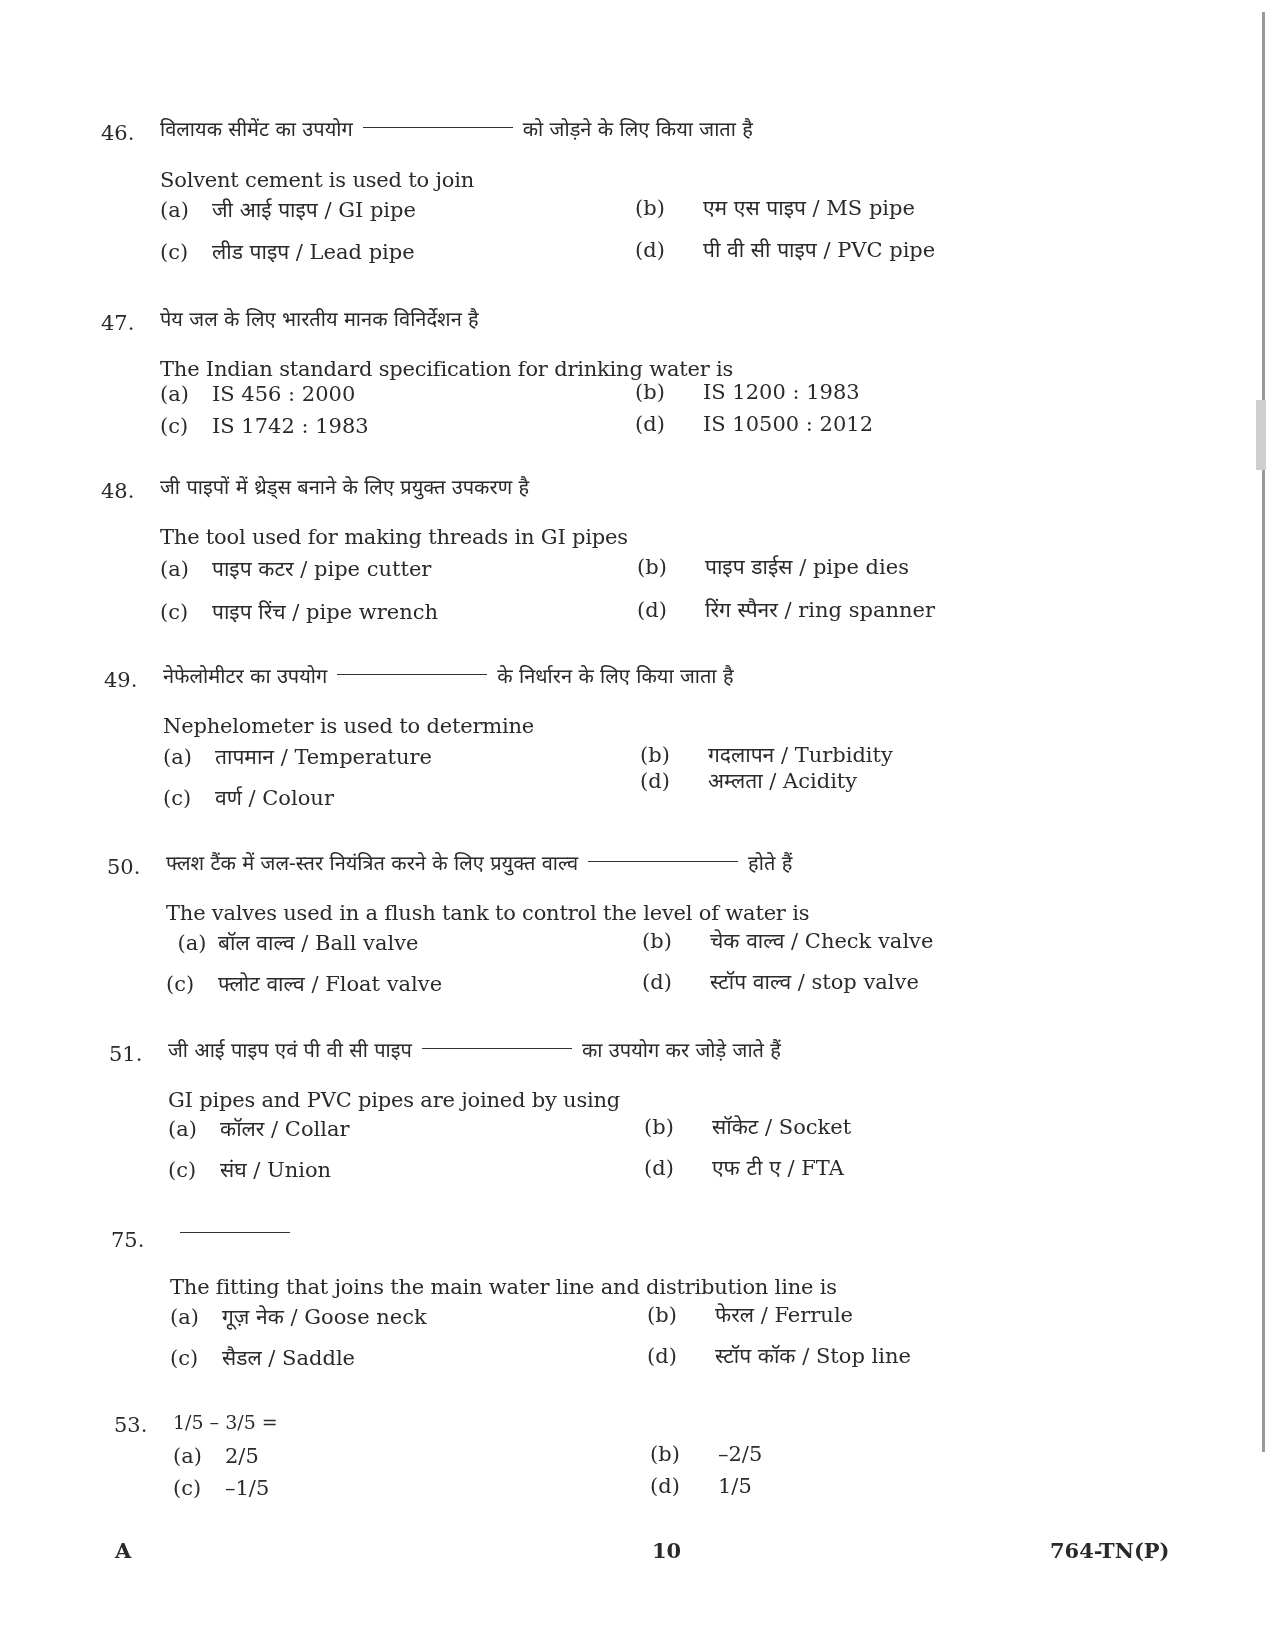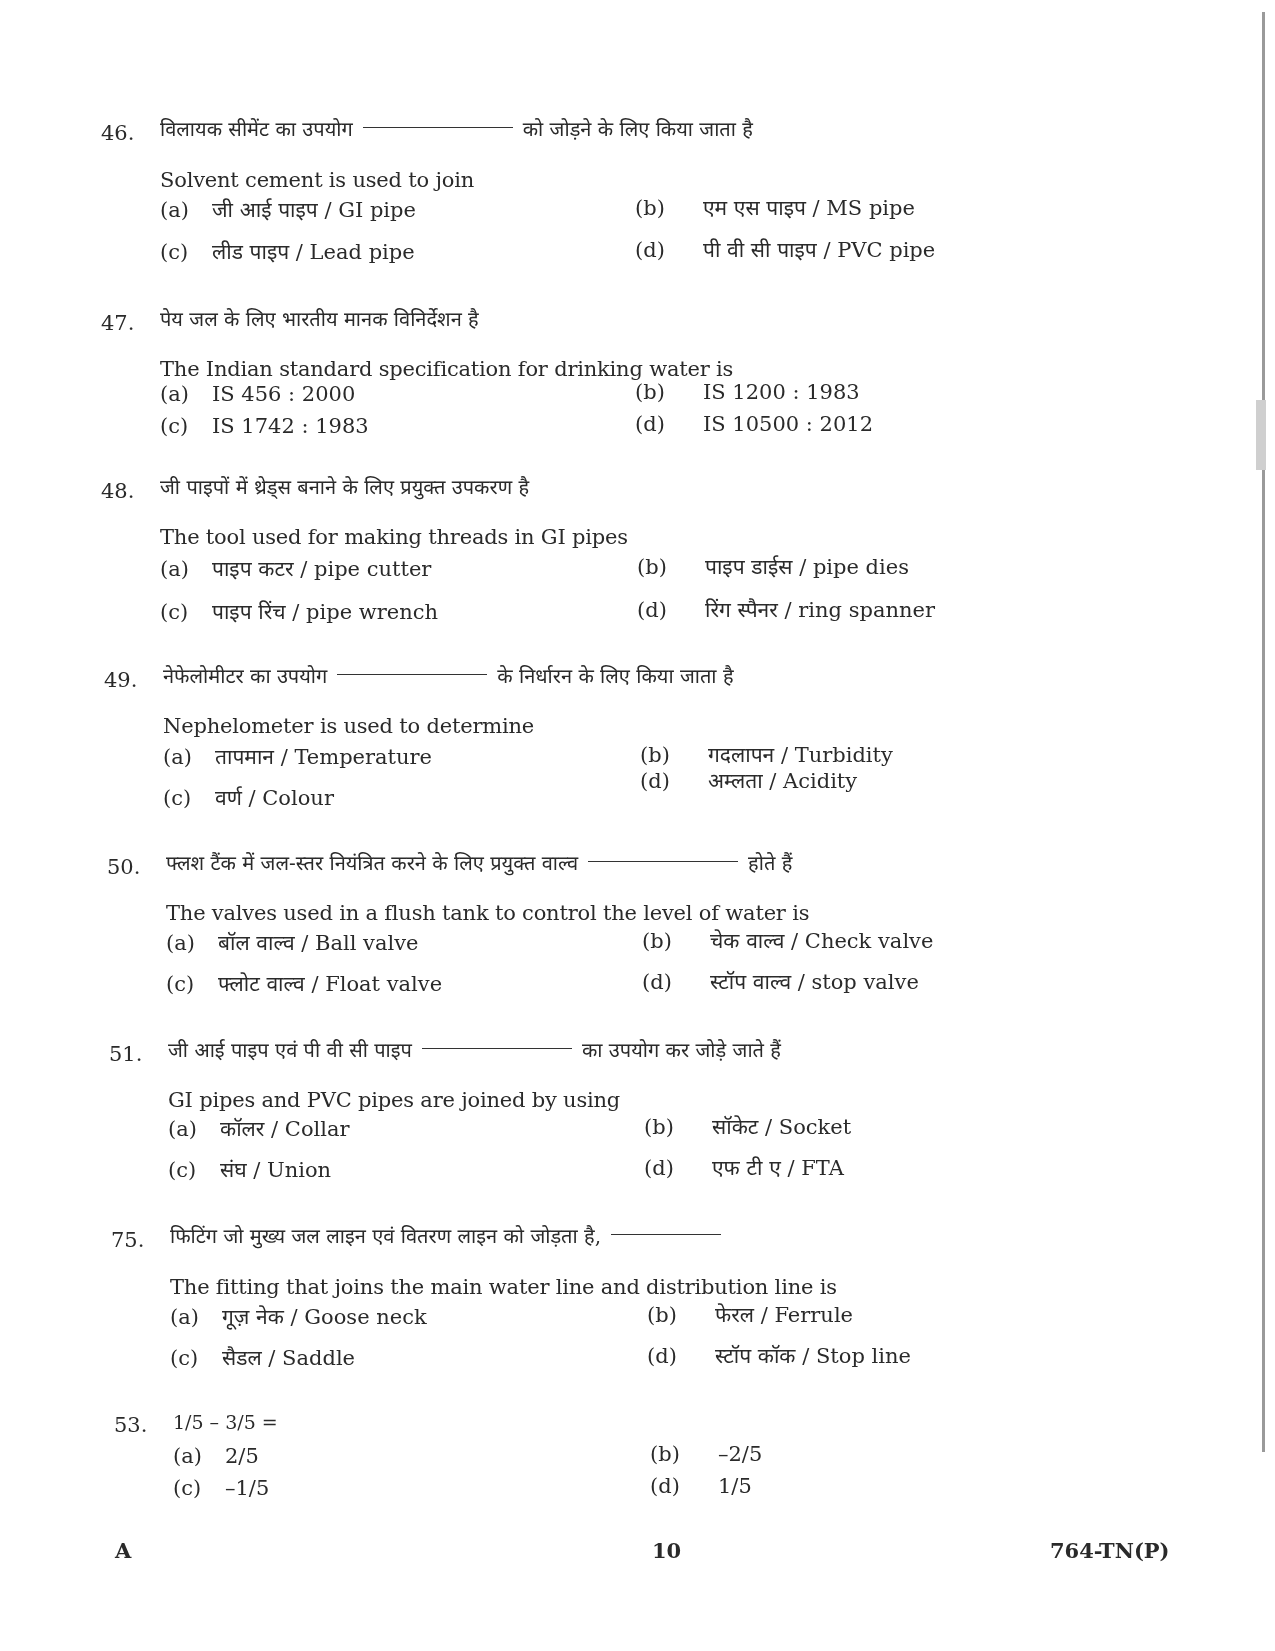--- a/index.html
+++ b/index.html
@@ -67,42 +67,42 @@
   <span class="opt" style="left:163px;top:121px;"><span class="lbl">(c)</span><span>वर्ण / Colour</span></span>
   <span class="opt right" style="left:640px;top:104px;"><span class="lbl">(d)</span><span>अम्लता / Acidity</span></span>
 </div>
 
 <div class="q" style="top:849px;">
   <span class="num" style="left:107px;top:6px;">50.</span>
   <span class="stem" style="left:166px;top:0;">
     <span>फ्लश टैंक में जल-स्तर नियंत्रित करने के लिए प्रयुक्त वाल्व</span><span class="blank"></span><span>होते हैं</span>
   </span>
   <span class="en" style="left:166px;top:44px;">The valves used in a flush tank to control the level of water is</span>
-  <span class="opt" style="left:166px;top:79px;"><span class="lbl">(a)</span><span>बॉल वाल्व / Ball valve</span></span>
+  <span class="opt" style="left:166px;top:79px;text-align:center;"><span class="lbl">(a)</span><span>बॉल वाल्व / Ball valve</span></span>
   <span class="opt right" style="left:642px;top:77px;"><span class="lbl">(b)</span><span>चेक वाल्व / Check valve</span></span>
   <span class="opt" style="left:166px;top:120px;"><span class="lbl">(c)</span><span>फ्लोट वाल्व / Float valve</span></span>
   <span class="opt right" style="left:642px;top:118px;"><span class="lbl">(d)</span><span>स्टॉप वाल्व / stop valve</span></span>
 </div>
 
 <div class="q" style="top:1036px;">
   <span class="num" style="left:109px;top:6px;">51.</span>
   <span class="stem" style="left:168px;top:0;">
     <span>जी आई पाइप एवं पी वी सी पाइप</span><span class="blank"></span><span>का उपयोग कर जोड़े जाते हैं</span>
   </span>
   <span class="en" style="left:168px;top:44px;">GI pipes and PVC pipes are joined by using</span>
   <span class="opt" style="left:168px;top:78px;"><span class="lbl">(a)</span><span>कॉलर / Collar</span></span>
   <span class="opt right" style="left:644px;top:76px;"><span class="lbl">(b)</span><span>सॉकेट / Socket</span></span>
   <span class="opt" style="left:168px;top:119px;"><span class="lbl">(c)</span><span>संघ / Union</span></span>
   <span class="opt right" style="left:644px;top:117px;"><span class="lbl">(d)</span><span>एफ टी ए / FTA</span></span>
 </div>
 
 <div class="q" style="top:1222px;">
   <span class="num" style="left:111px;top:6px;">75.</span>
   <span class="stem" style="left:170px;top:0;">
-    <span>फिटिंग जो मुख्य जल लाइन एवं वितरण लाइन को जोड़ता है,</span><span class="blank short"></span>
+    <span class="blank short"></span>
   </span>
   <span class="en" style="left:170px;top:45px;">The fitting that joins the main water line and distribution line is</span>
   <span class="opt" style="left:170px;top:80px;"><span class="lbl">(a)</span><span>गूज़ नेक / Goose neck</span></span>
   <span class="opt right" style="left:647px;top:78px;"><span class="lbl">(b)</span><span>फेरल / Ferrule</span></span>
   <span class="opt" style="left:170px;top:121px;"><span class="lbl">(c)</span><span>सैडल / Saddle</span></span>
   <span class="opt right" style="left:647px;top:119px;"><span class="lbl">(d)</span><span>स्टॉप कॉक / Stop line</span></span>
 </div>
 
 <div class="q" style="top:1411px;">
   <span class="num" style="left:114px;top:2px;">53.</span>

